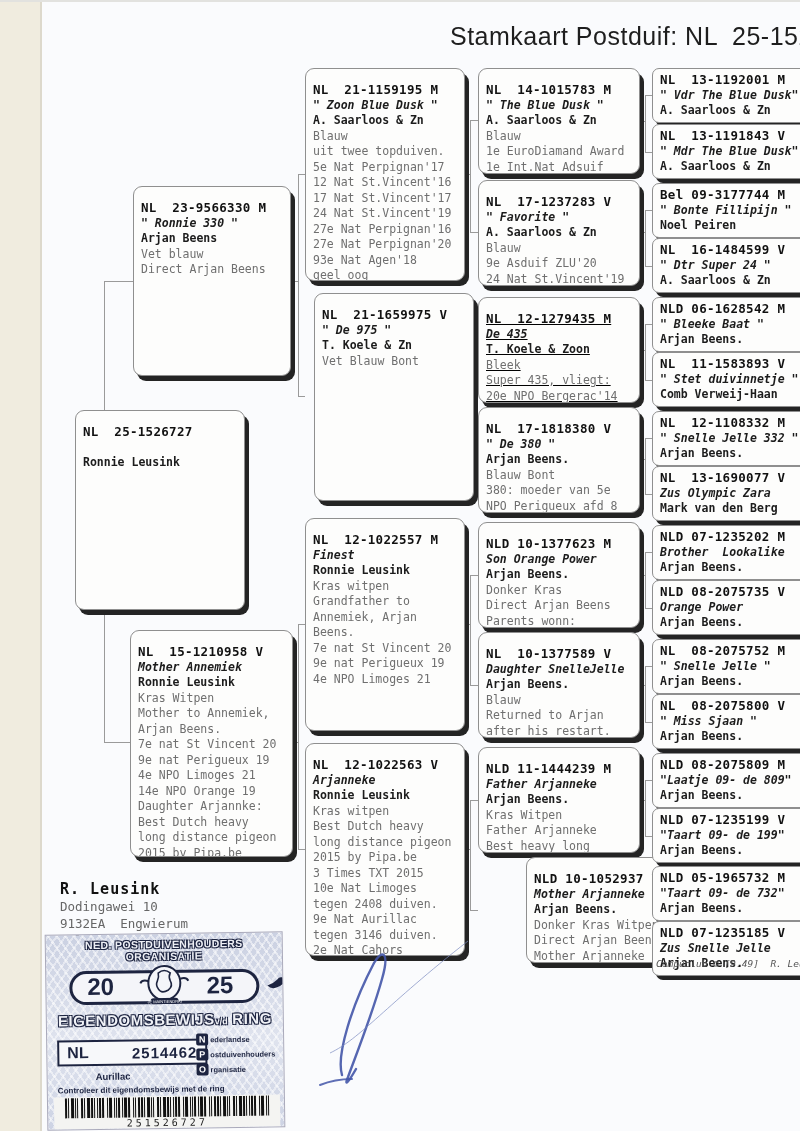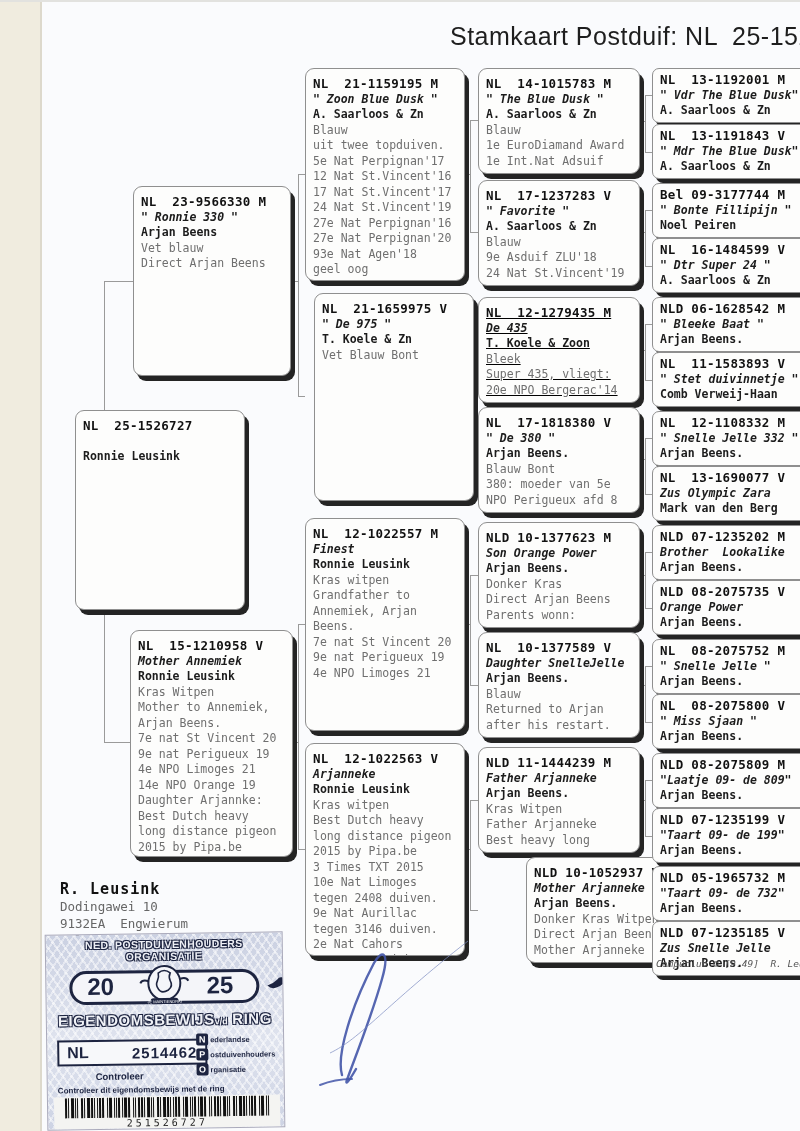--- a/index.html
+++ b/index.html
@@ -7,21 +7,21 @@
   #scan{position:relative;width:800px;height:1131px;background:#fafbfd;overflow:hidden;}
   #scan::before{content:"";position:absolute;left:0;top:0;width:40px;height:100%;
     background:#f0ecdf;border-right:2px solid #ddd9cc;}
   #scan::after{content:"";position:absolute;left:0;top:0;width:100%;height:2px;background:#e2e2df;}
 
   .page-title{position:absolute;left:450px;top:22px;font-family:"Liberation Sans",sans-serif;
     font-size:25px;color:#1e1e1e;white-space:pre;letter-spacing:.5px;}
 
   
   .pbox{position:absolute;background:#fdfdfc;border:1.5px solid #8f8f8f;border-radius:9px;
-    box-shadow:4px 5px 0 #242424;padding:7px 7px;box-sizing:border-box;overflow:hidden;}
+    box-shadow:4px 5px 0 #242424;padding:13px 7px;box-sizing:border-box;overflow:hidden;}
   .pbox .ln{white-space:pre;font-size:11.5px;line-height:15.5px;color:#6f6f6f;}
   .pbox .ring{font-weight:bold;color:#111;font-size:12.5px;letter-spacing:.3px;}
   .pbox .name{font-weight:bold;font-style:italic;color:#1c1c1c;}
   .pbox .owner{font-weight:bold;color:#1c1c1c;}
   .seg{position:absolute;background:#9a9a9a;}
 
   
   .owner-block{position:absolute;left:60px;top:880px;}
   .owner-block .nm{font-weight:bold;font-size:15px;color:#111;letter-spacing:1px;}
   .owner-block .ad{font-size:12.5px;line-height:17px;color:#666;white-space:pre;}
@@ -221,21 +221,21 @@
         <div class="ln owner">A. Saarloos &amp; Zn</div>
         <div class="ln ">Blauw</div>
         <div class="ln ">1e EuroDiamand Award</div>
         <div class="ln ">1e Int.Nat Adsuif</div>
       </div>
       <div class="pbox" style="left: 478px; top: 180px; width: 162px; height: 106px;">
         <div class="ln ring">NL  17-1237283 V</div>
         <div class="ln name">" Favorite "</div>
         <div class="ln owner">A. Saarloos &amp; Zn</div>
         <div class="ln ">Blauw</div>
-        <div class="ln ">9e Asduif ZLU'18</div>
+        <div class="ln ">9e Asduif ZLU'20</div>
         <div class="ln ">24 Nat St.Vincent'19</div>
       </div>
       <div class="pbox" style="left: 478px; top: 297px; width: 162px; height: 106px; text-decoration: underline;">
         <div class="ln ring">NL  12-1279435 M</div>
         <div class="ln name">De 435</div>
         <div class="ln owner">T. Koele &amp; Zoon</div>
         <div class="ln ">Bleek</div>
         <div class="ln ">Super 435, vliegt:</div>
         <div class="ln ">20e NPO Bergerac'14</div>
       </div>
@@ -391,21 +391,21 @@
         </svg>
       </div>
     </div>
     <div class="stk-title">
       <span>EIGENDOMSBEWIJS</span><span class="vd">v/d</span> <span>RING</span>
     </div>
     <div class="stk-ringbox">
       <span class="cc">NL</span>
       <span class="num">2514462</span>
     </div>
-    <div class="stk-nederland">Controleer</div>
+    <div class="stk-nederland">Aurillac</div>
     <div class="stk-npo" id="npo-col">
         <div class="row">
           <span class="bx">N</span>
           <span>ederlandse</span>
         </div>
         <div class="row">
           <span class="bx">P</span>
           <span>ostduivenhouders</span>
         </div>
         <div class="row">

